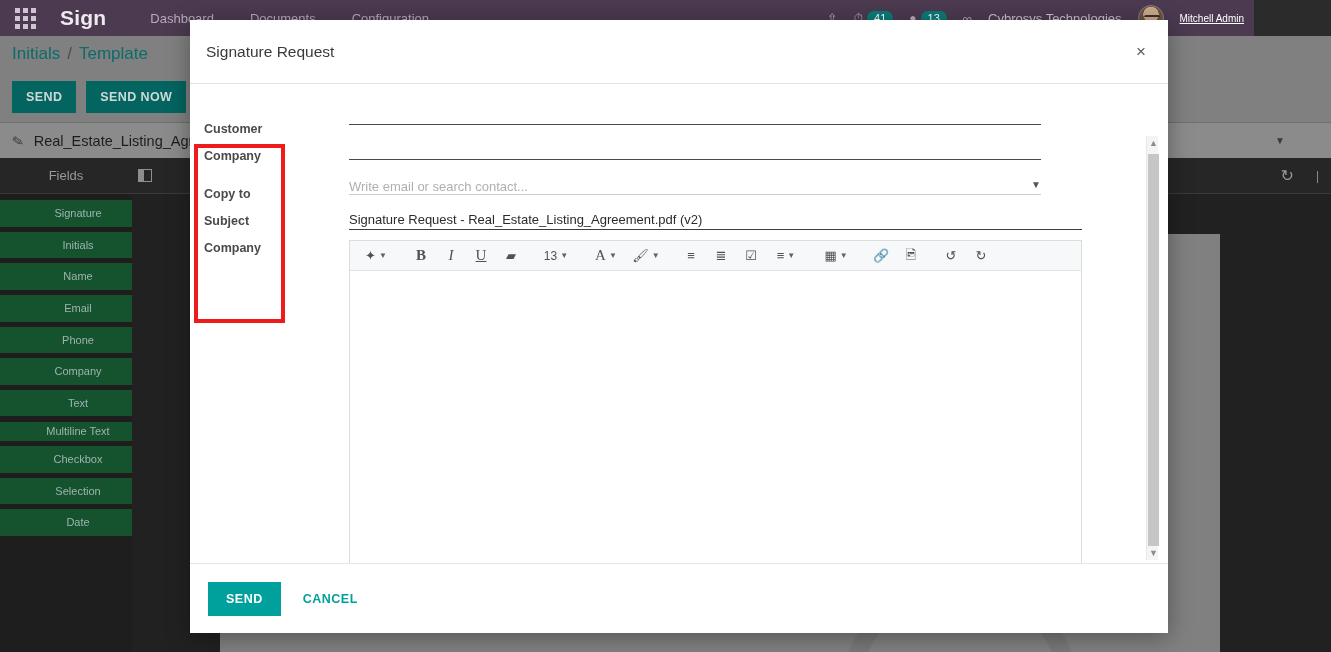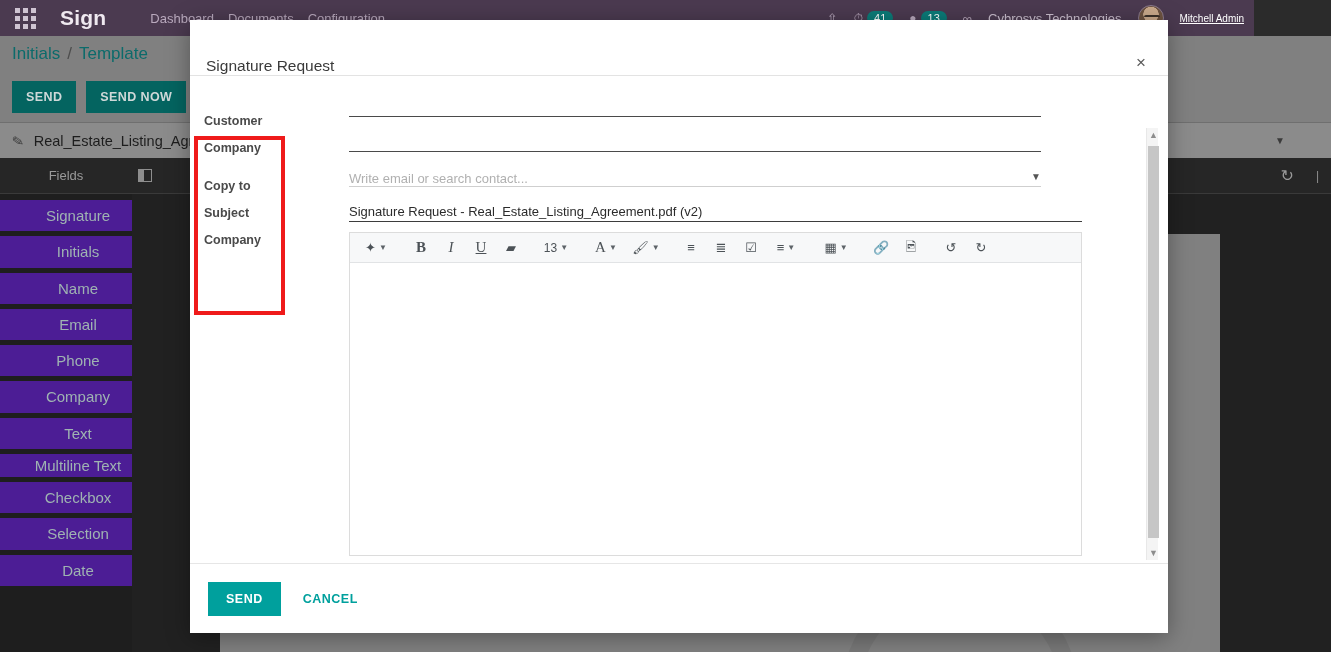--- a/index.html
+++ b/index.html
@@ -26,21 +26,21 @@
     width: 34px; margin-left: 8px;
     display: grid; grid-template-columns: repeat(3, 5px);
     grid-template-rows: repeat(3, 5px); gap: 3px;
     justify-content: center;
   }
   .apps-grid i { display:block; width:5px; height:5px; background:#cfc4d2; }
   .brand {
     font-size: 21px; font-weight: 700; color: #efe9f0;
     margin-left: 18px; letter-spacing: .2px;
   }
-  .nav-menu { display: flex; gap: 14px; margin-left: 44px; font-size: 13px; color: #b9a9bd; }
+  .nav-menu { display: flex; gap: 36px; margin-left: 44px; font-size: 13px; color: #b9a9bd; }
   .nav-right { margin-left: auto; display: flex; align-items: center; gap: 16px; padding-right: 10px; }
   .nav-ico { font-size: 13px; color: #b9a9bd; }
   .counter { display:flex; align-items:center; gap:4px; color:#b9a9bd; font-size:12px; }
   .pill {
     background:#0b7b78; color:#fff; border-radius: 9px;
     font-size: 11px; padding: 1px 7px; font-weight: 400;
   }
   .company-name { font-size: 13px; color: #cbbfce; }
   .avatar {
     width: 26px; height: 26px; border-radius: 50%;
@@ -91,22 +91,22 @@
   .panel-ico::after{ content:""; position:absolute; left:0; top:0; bottom:0; width:5px; background:#8e8e8e; }
   .refresh-ico { margin-left:auto; margin-right:22px; color:#9a9a9a; font-size:16px; }
   .caret-tiny { margin-right: 12px; color:#8e8e8e; font-size: 12px; }
 
   .fields-panel {
     position:absolute; top:194px; left:0; width:132px; bottom:0;
     background:#1e1e1e; padding-top: 6px;
   }
   .field-btn {
     margin: 0 0 5px 0; width:156px;
-    background:#4c1d95; color:#9fb3b2; border:none;
-    font-size:15px; text-align:center; padding: 7px 0; line-height:1.15;
+    background:#14532d; color:#9fb3b2; border:none;
+    font-size:11px; text-align:center; padding: 7px 0; line-height:1.15;
   }
   .field-btn.two { padding: 3px 0; }
 
   .doc-canvas {
     position:absolute; top:194px; left:132px; right:0; bottom:0;
     background:#212121; overflow:hidden;
   }
   .page-sheet {
     position:absolute; left:88px; top:40px; width:1000px; height:560px;
     background:#808080;
@@ -116,22 +116,22 @@
     opacity:.06;
   }
 
   
   .modal {
     position:absolute; left:190px; top:20px; width:978px; height:613px;
     background:#fff; box-shadow: 0 4px 22px rgba(0,0,0,.35);
     display:flex; flex-direction:column;
   }
   .modal-head {
-    height:56px; border-bottom:1px solid #e3e3e3;
-    display:flex; align-items:flex-end; padding: 0 16px;
+    height:64px; border-bottom:1px solid #e3e3e3;
+    display:flex; align-items:center; padding: 0 16px;
   }
   .modal-title { font-size:15.5px; color:#3a3a3a; }
   .modal-close { margin-left:auto; font-size:17px; color:#5a5a5a; line-height:1; padding:4px 6px; }
 
   .modal-body {
     flex:1; position:relative; overflow:hidden;
     display:flex; padding: 14px 0 0 0;
   }
 
   .labels-col {

